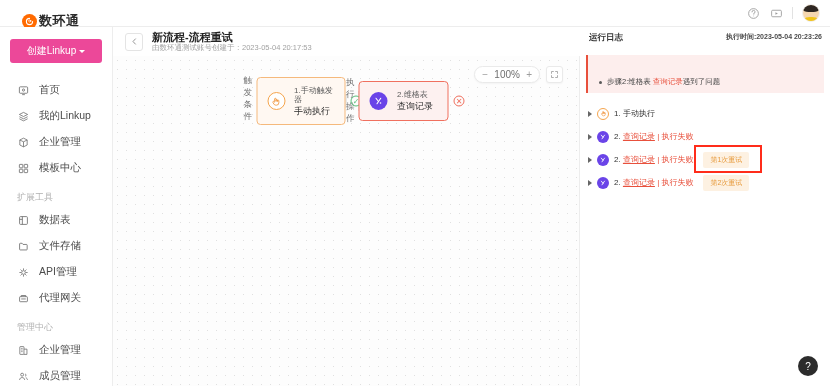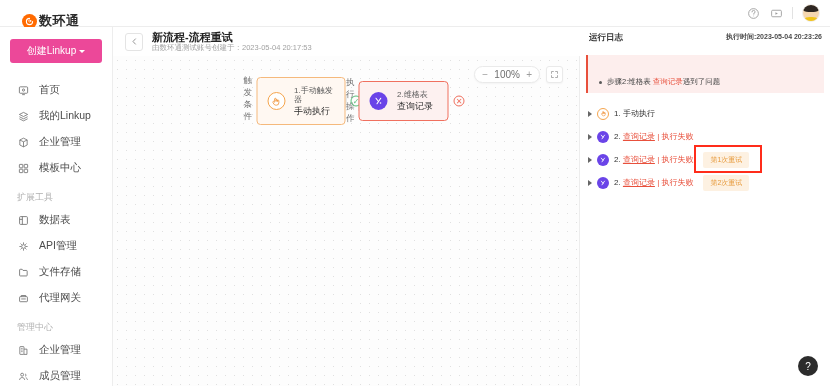--- a/index.html
+++ b/index.html
@@ -299,35 +299,35 @@
           <svg width="11" height="11" viewBox="0 0 24 24" fill="none" stroke="#6b6b6b" stroke-width="1.8">
               <rect x="3.5" y="3.5" width="17" height="17" rx="2"></rect>
               <path d="M9.5 3.5v17M3.5 9.5h6"></path>
             </svg>
         </span>
         <span>数据表</span>
       </div>
 
       <div class="nav-item">
         <span class="nav-ico">
+          <svg width="11" height="11" viewBox="0 0 24 24" fill="none" stroke="#6b6b6b" stroke-width="1.8">
+              <path d="M3.5 6.5a1.5 1.5 0 0 1 1.5-1.5h4l2 2.5h7.5a1.5 1.5 0 0 1 1.5 1.5v9a1.5 1.5 0 0 1-1.5 1.5H5a1.5 1.5 0 0 1-1.5-1.5z"></path>
+            </svg>
+        </span>
+        <span>文件存储</span>
+      </div>
+
+      <div class="nav-item">
+        <span class="nav-ico">
           <svg width="11" height="11" viewBox="0 0 24 24" fill="none" stroke="#6b6b6b" stroke-width="1.7">
               <circle cx="12" cy="12" r="4"></circle>
               <path d="M12 3v4M12 17v4M3 12h4M17 12h4M5.6 5.6l2.8 2.8M15.6 15.6l2.8 2.8M18.4 5.6l-2.8 2.8M8.4 15.6l-2.8 2.8"></path>
             </svg>
         </span>
         <span>API管理</span>
-      </div>
-
-      <div class="nav-item">
-        <span class="nav-ico">
-          <svg width="11" height="11" viewBox="0 0 24 24" fill="none" stroke="#6b6b6b" stroke-width="1.8">
-              <path d="M3.5 6.5a1.5 1.5 0 0 1 1.5-1.5h4l2 2.5h7.5a1.5 1.5 0 0 1 1.5 1.5v9a1.5 1.5 0 0 1-1.5 1.5H5a1.5 1.5 0 0 1-1.5-1.5z"></path>
-            </svg>
-        </span>
-        <span>文件存储</span>
       </div>
 
       <div class="nav-item">
         <span class="nav-ico">
           <svg width="11" height="11" viewBox="0 0 24 24" fill="none" stroke="#6b6b6b" stroke-width="1.8">
               <rect x="3.5" y="8" width="17" height="11" rx="1.5"></rect>
               <path d="M7 8V5.5h10V8"></path>
               <path d="M7 13h10"></path>
             </svg>
         </span>

